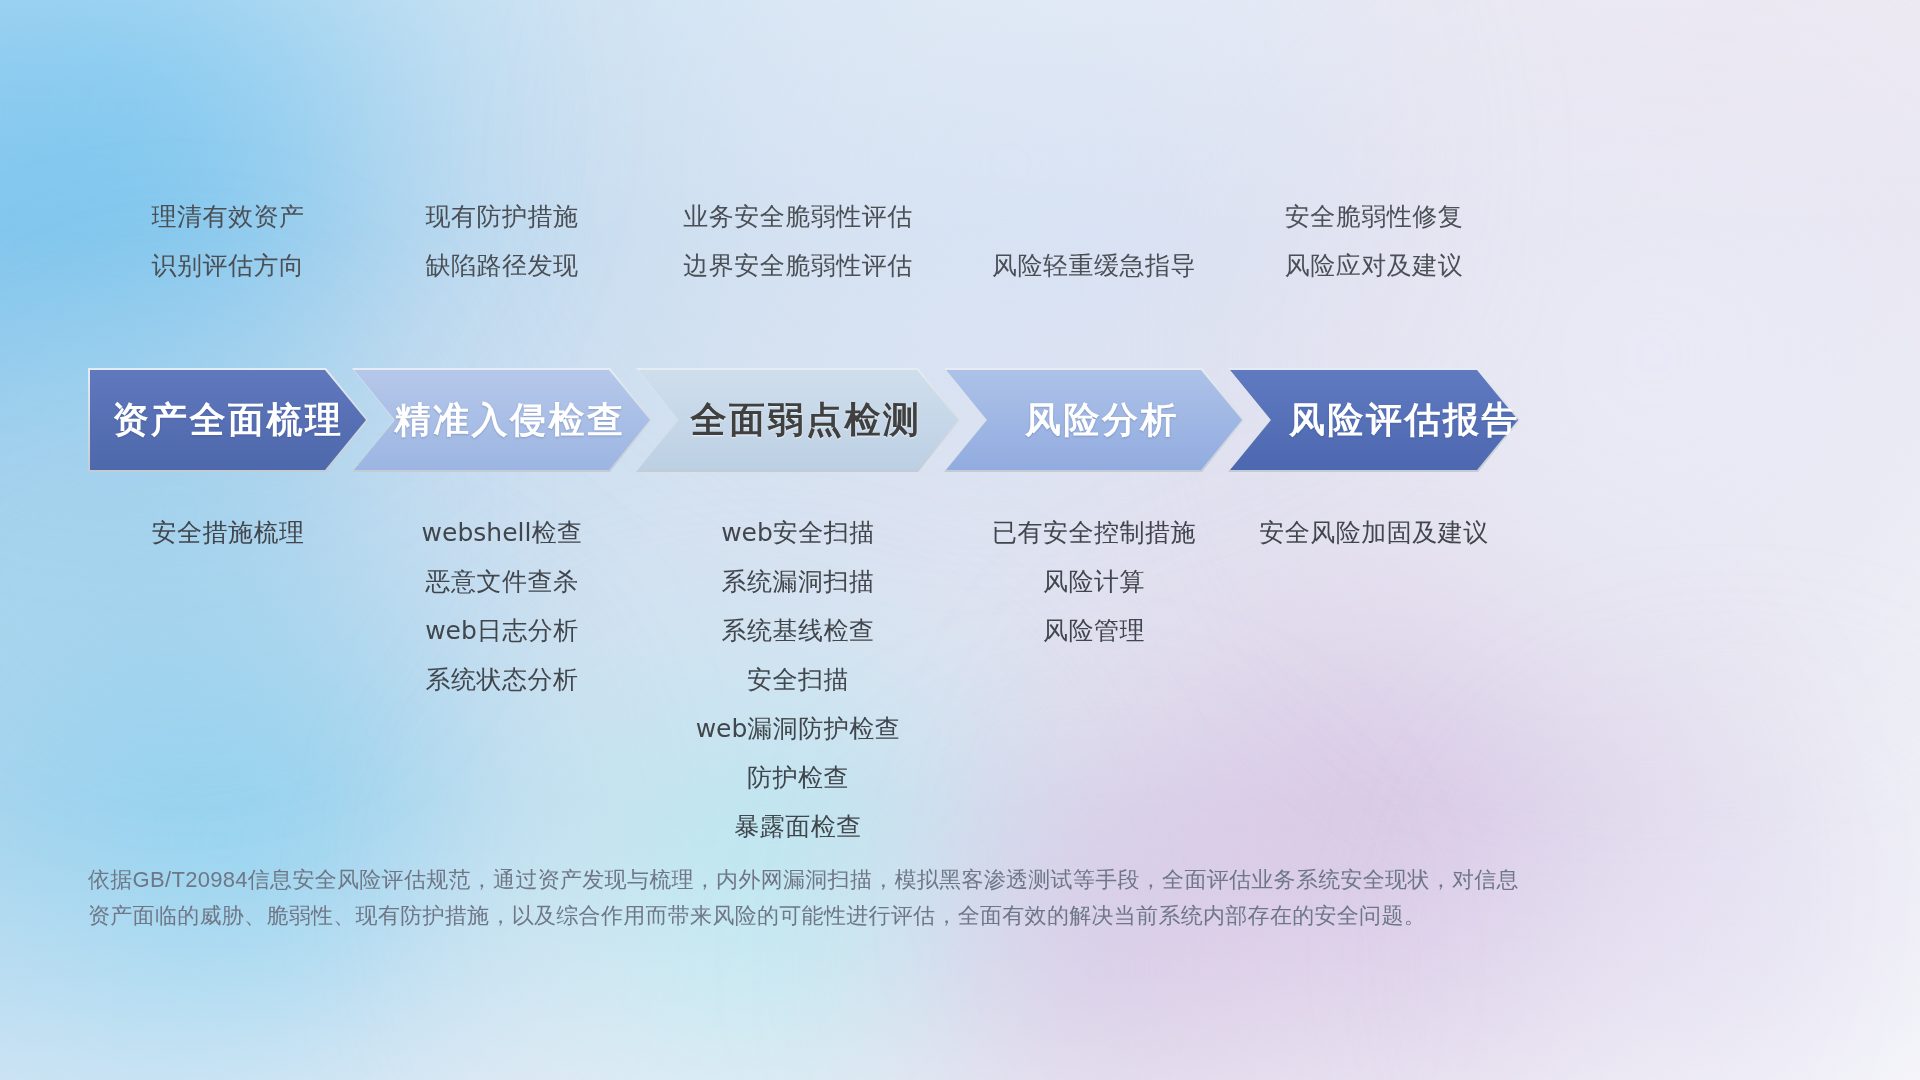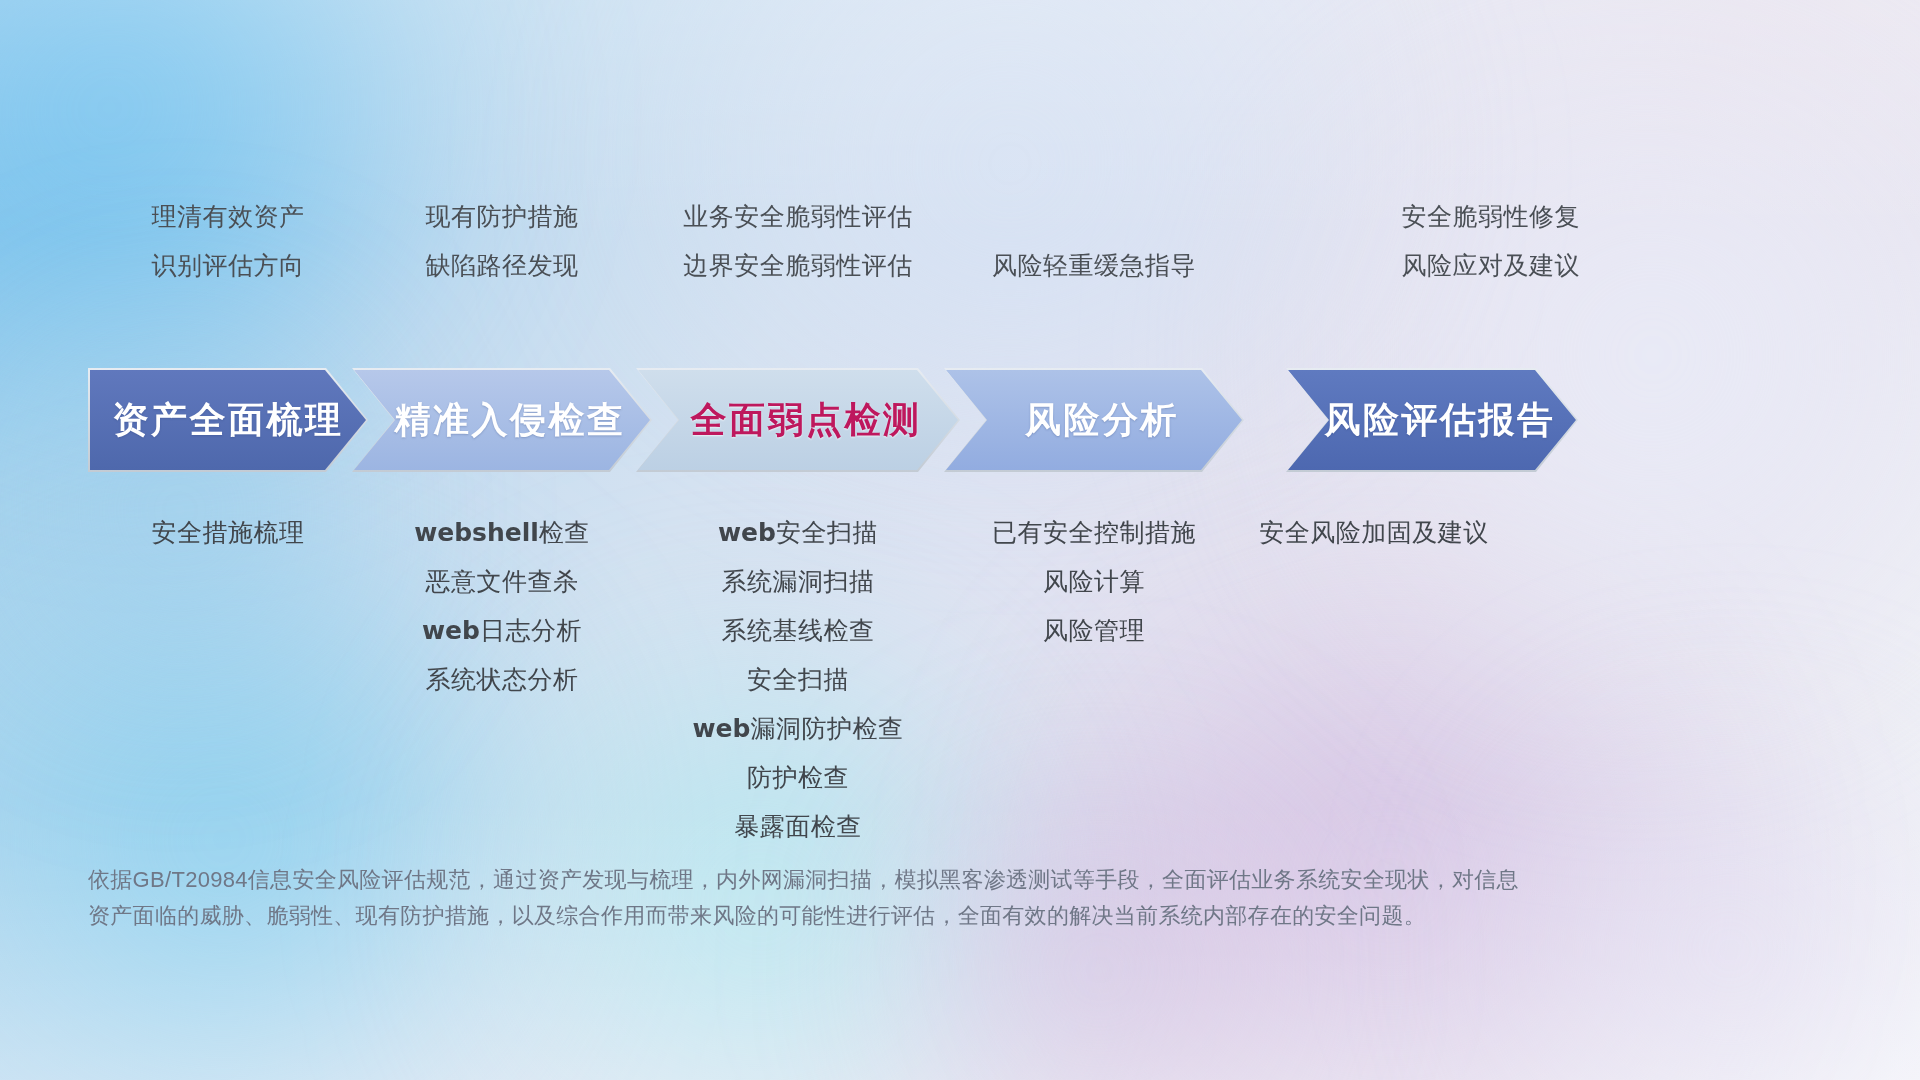--- a/index.html
+++ b/index.html
@@ -47,21 +47,21 @@
   .top-list{position:absolute;bottom:0;width:100%;}
   .top-item{
     font-size:25px;color:#4a4f55;line-height:49px;
     letter-spacing:.5px;white-space:nowrap;
   }
   .bot-list{position:absolute;top:0;width:100%;}
   .bot-item{
     font-size:25px;color:#41464c;line-height:49px;
     letter-spacing:.5px;white-space:nowrap;
   }
-  .bot-item b{font-family:"DejaVu Sans",sans-serif;font-weight:700;letter-spacing:0;}
+  .bot-item b{font-family:"DejaVu Sans",sans-serif;font-weight:400;letter-spacing:0;}
 
   
   .band{position:absolute;left:0;top:368px;height:104px;width:1920px;}
   .chev{
     position:absolute;top:0;height:104px;
     display:flex;align-items:center;justify-content:center;
     -webkit-clip-path:polygon(0 0, calc(100% - 42px) 0, 100% 50%, calc(100% - 42px) 100%, 0 100%);
     clip-path:polygon(0 0, calc(100% - 42px) 0, 100% 50%, calc(100% - 42px) 100%, 0 100%);
   }
   .chev.notched{
@@ -144,21 +144,21 @@
         <div class="top-list" style="bottom: 790px;">
           <div class="top-item">风险轻重缓急指导</div>
         </div>
         <div class="bot-list" style="top: 508px;">
           <div class="bot-item">已有安全控制措施</div>
           <div class="bot-item">风险计算</div>
           <div class="bot-item">风险管理</div>
         </div>
       </div>
       <div class="col" style="left: 1168px; top: 0px; width: 412px; height: 1080px;">
-        <div class="top-list" style="bottom: 790px; text-align: right;">
+        <div class="top-list" style="bottom: 790px;">
           <div class="top-item">安全脆弱性修复</div>
           <div class="top-item">风险应对及建议</div>
         </div>
         <div class="bot-list" style="top: 508px;">
           <div class="bot-item">安全风险加固及建议</div>
         </div>
       </div>
     </div>
   <div class="band" id="band">
       <div class="chev" style="left: 88px; width: 280px;">
@@ -167,28 +167,28 @@
         <div class="label dark" style="color: rgb(255, 255, 255);">资产全面梳理</div>
       </div>
       <div class="chev notched" style="left: 352px; width: 300px;">
         <div class="edge" style="background: linear-gradient(rgb(231, 236, 242), rgb(195, 203, 212));"></div>
         <div class="fill" style="background: linear-gradient(rgb(182, 200, 234), rgb(156, 181, 226)); clip-path: polygon(0px 0px, calc(100% - 41px) 0px, 100% 50%, calc(100% - 41px) 100%, 0px 100%, 41px 50%);"></div>
         <div class="label dark" style="color: rgb(255, 255, 255); margin-left: 16px;">精准入侵检查</div>
       </div>
       <div class="chev notched" style="left: 636px; width: 324px;">
         <div class="edge" style="background: linear-gradient(rgb(231, 236, 242), rgb(195, 203, 212));"></div>
         <div class="fill" style="background: linear-gradient(rgb(207, 222, 236), rgb(188, 208, 228)); clip-path: polygon(0px 0px, calc(100% - 41px) 0px, 100% 50%, calc(100% - 41px) 100%, 0px 100%, 41px 50%);"></div>
-        <div class="label light" style="color: #be185d; margin-left: 16px;">全面弱点检测</div>
+        <div class="label light" style="color: #404040; margin-left: 16px;">全面弱点检测</div>
       </div>
       <div class="chev notched" style="left: 944px; width: 300px;">
         <div class="edge" style="background: linear-gradient(rgb(231, 236, 242), rgb(195, 203, 212));"></div>
         <div class="fill" style="background: linear-gradient(rgb(173, 194, 232), rgb(146, 172, 224)); clip-path: polygon(0px 0px, calc(100% - 41px) 0px, 100% 50%, calc(100% - 41px) 100%, 0px 100%, 41px 50%);"></div>
         <div class="label dark" style="color: rgb(255, 255, 255); margin-left: 16px;">风险分析</div>
       </div>
-      <div class="chev notched" style="left: 1286px; width: 292px;">
+      <div class="chev notched" style="left: 1228px; width: 292px; justify-content: flex-end;">
         <div class="edge" style="background: linear-gradient(rgb(231, 236, 242), rgb(195, 203, 212));"></div>
         <div class="fill" style="background: linear-gradient(rgb(95, 122, 192), rgb(77, 104, 176)); clip-path: polygon(0px 0px, calc(100% - 41px) 0px, 100% 50%, calc(100% - 41px) 100%, 0px 100%, 41px 50%);"></div>
         <div class="label dark" style="color: rgb(255, 255, 255); margin-left: 16px;">风险评估报告</div>
       </div>
     </div>
 
   <div class="footer">
     <div>依据GB/T20984信息安全风险评估规范，通过资产发现与梳理，内外网漏洞扫描，模拟黑客渗透测试等手段，全面评估业务系统安全现状，对信息</div>
     <div>资产面临的威胁、脆弱性、现有防护措施，以及综合作用而带来风险的可能性进行评估，全面有效的解决当前系统内部存在的安全问题。</div>
   </div>

